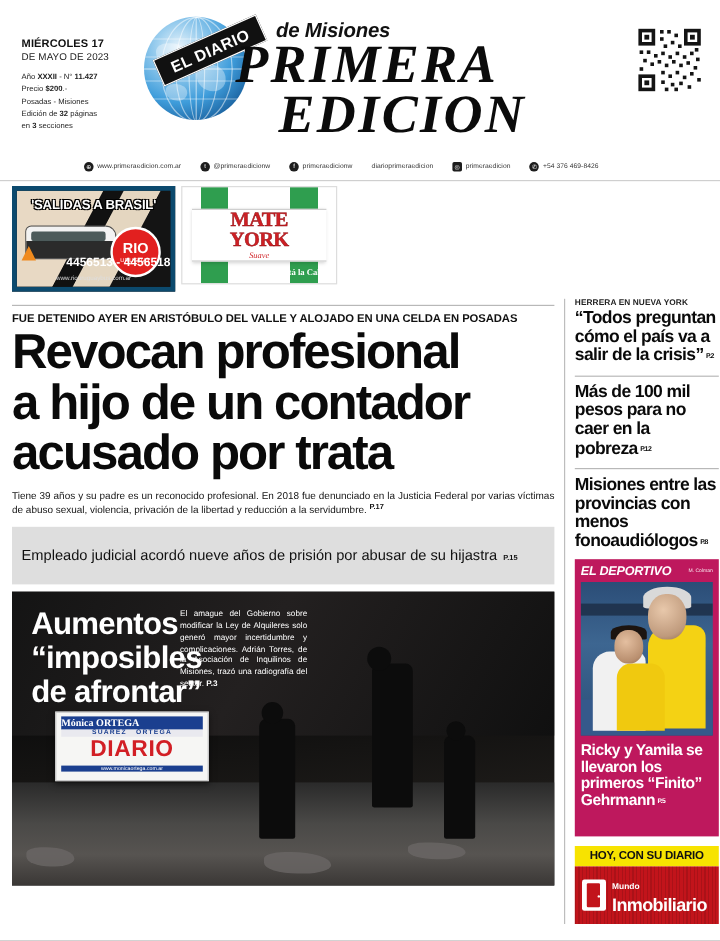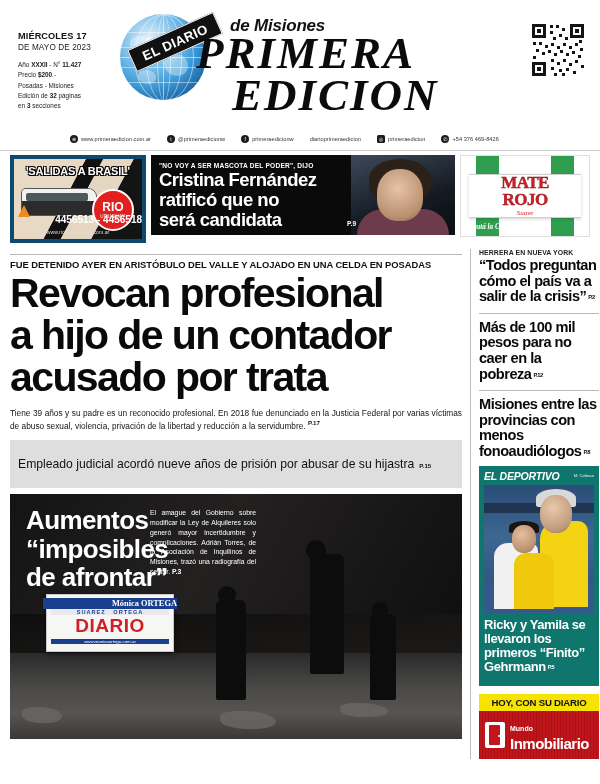--- a/index.html
+++ b/index.html
@@ -105,22 +105,22 @@
     font-family:"Liberation Serif",serif;}
   .ad-mate .ribbon{position:absolute;left:8px;top:18px;right:8px;height:42px;background:#fff;
     border-top:1px solid #cfcfcf;border-bottom:1px solid #cfcfcf;
     display:flex;flex-direction:column;align-items:center;justify-content:center;
     box-shadow:0 1px 3px rgba(0,0,0,.18);}
   .ad-mate .m1,.ad-mate .m2{color:#cf1f24;font-weight:bold;line-height:.95;
     font-family:"Liberation Serif",serif;letter-spacing:-.5px;
     -webkit-text-stroke:0.4px #8d1114;}
   .ad-mate .m1{font-size:17px;} .ad-mate .m2{font-size:17px;}
   .ad-mate .m3{color:#cf1f24;font-style:italic;font-size:7px;font-family:"Liberation Serif",serif;margin-top:1px;}
-  .ad-mate .slog{position:absolute;left:0;right:0;bottom:5px;text-align:left;color:#fff;
-    font-style:italic;font-weight:bold;font-size:7.2px;font-family:"Liberation Serif",serif;}
+  .ad-mate .slog{position:absolute;left:0;right:0;bottom:5px;text-align:right;color:#fff;
+    font-weight:bold;font-size:7.2px;font-family:"Liberation Serif",serif;}
   
   .bodygrid{display:flex;padding:0 10px;margin-top:6px;}
   .colmain{width:452px;flex:0 0 auto;}
   .colside{width:120px;flex:0 0 auto;margin-left:8px;border-left:1px solid #bdbdbd;padding-left:8px;}
   hr.rule{border:none;border-top:1px solid #b8b8b8;margin:5px 0 4px;}
   .kicker{font-size:9.4px;font-weight:bold;color:#111;letter-spacing:-.05px;}
   h1.lead{
     margin:2px 0 0;font-weight:bold;color:#0a0a0a;font-size:41px;line-height:1.03;
     letter-spacing:-1.6px;
   }
@@ -150,31 +150,31 @@
     line-height:1.1;letter-spacing:-.6px;z-index:4;}
   .ph-body{position:absolute;left:140px;top:14px;width:106px;color:#fff;font-size:6.8px;
     line-height:1.45;text-align:justify;z-index:4;}
   .ph-body .pg{font-weight:bold;}
   .alquila{
     position:absolute;left:36px;top:100px;width:128px;height:58px;background:#f6f6f4;
     border:1px solid #c9c9c9;z-index:5;box-shadow:0 2px 5px rgba(0,0,0,.5);
     display:flex;flex-direction:column;align-items:center;justify-content:flex-start;
     padding-top:3px;box-sizing:border-box;
   }
-  .alquila .band{width:134px;background:#1b3f8f;color:#fff;font-size:8.4px;font-weight:bold;
-    text-align:right;padding:1px 0;font-family:"Liberation Serif",serif;}
+  .alquila .band{width:118px;background:#1b3f8f;color:#fff;font-size:8.4px;font-weight:bold;
+    text-align:left;padding:1px 0;font-family:"Liberation Serif",serif;}
   .alquila .band .o{color:#fff;}
   .alquila .sub{width:118px;background:#e9e9ef;color:#1b3f8f;font-size:5.6px;font-weight:bold;
     text-align:center;letter-spacing:1px;}
   .alquila .big{color:#d21f25;font-weight:bold;font-size:19px;letter-spacing:.5px;line-height:1.1;margin-top:1px;}
   .alquila .url{width:118px;background:#1b3f8f;color:#fff;font-size:4.4px;text-align:center;margin-top:2px;}
   .figs{position:absolute;z-index:3;}
   .fig{position:absolute;background:#0c0c0c;border-radius:6px 6px 2px 2px;}
   
-  .deportivo{margin-top:6px;background:#0f766e;padding:4px 5px 12px;}
+  .deportivo{margin-top:6px;background:#be185d;padding:4px 5px 23px;}
   .deportivo .dhead{display:flex;align-items:center;justify-content:space-between;}
   .deportivo .dtitle{color:#fff;font-weight:bold;font-style:italic;font-size:10.5px;letter-spacing:-.2px;}
   .deportivo .dcredit{color:#fff;font-size:4.2px;opacity:.9;}
   .deportivo .dphoto{position:relative;height:128px;margin-top:3px;overflow:hidden;
     background:linear-gradient(180deg,#2b4d77 0%,#3d6691 40%,#2a4e78 100%);}
   .dphoto .mat{position:absolute;left:0;right:0;bottom:0;height:30px;background:#35598b;}
   .dphoto .y1{position:absolute;right:6px;top:36px;width:48px;height:86px;background:#f4d214;border-radius:18px 10px 0 0;}
   .dphoto .w1{position:absolute;left:10px;top:58px;width:44px;height:66px;background:#f1f1f1;border-radius:14px 8px 0 0;}
   .dphoto .y2{position:absolute;left:30px;top:68px;width:40px;height:56px;background:#f0c90f;border-radius:12px 12px 0 0;}
   .dphoto .head1{position:absolute;left:56px;top:10px;width:32px;height:38px;border-radius:46%;
@@ -336,40 +336,26 @@
       <span class="bus"></span>
       <span class="cone"></span>
       <div class="riocirc">
         <span class="r1">RIO</span>
         <span class="r2">URUGUAY</span>
       </div>
       <div class="phone">4456513 - 4456518</div>
       <div class="web">www.riouruguaybus.com.ar</div>
     </div>
 
-    <div class="ad-cfk">
-      <div class="photo">
-        <span class="body"></span>
-          <span class="hair"></span>
-          <span class="face"></span>
-      </div>
-      <div class="kick">"NO VOY A SER MASCOTA DEL PODER", DIJO</div>
-      <h2>
-        <span>Cristina Fernández</span><br>
-        <span>ratificó que no</span><br>
-        <span>será candidata</span>
-      </h2>
-      <div class="pg">P.9</div>
-    </div>
 
     <div class="ad-mate">
       <div class="toma">Tomá</div>
       <div class="ribbon">
         <span class="m1">MATE</span>
-        <span class="m2">ROJO</span>
+        <span class="m2">YORK</span>
         <span class="m3">Suave</span>
       </div>
       <div class="slog">Disfrutá la Calidad</div>
     </div>
   </div>
 
   <div class="bodygrid">
 
     <div class="colmain">
       <hr class="rule">

